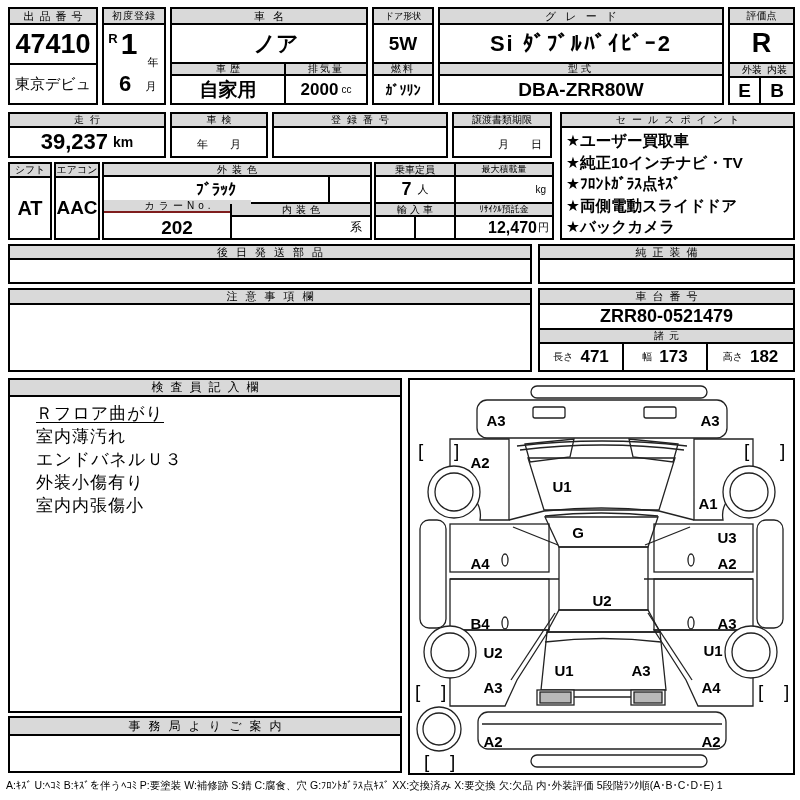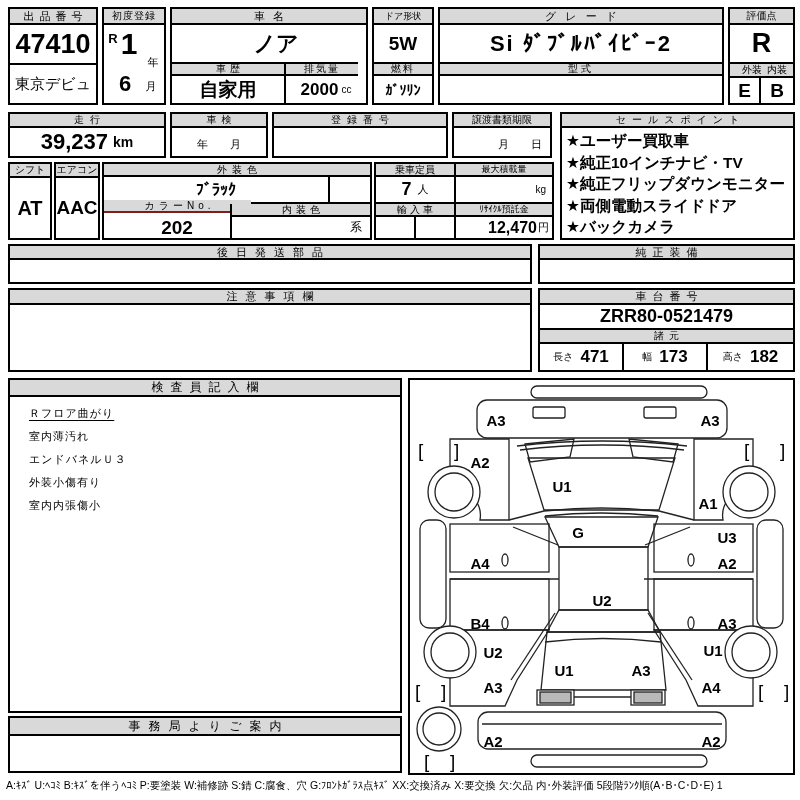--- a/index.html
+++ b/index.html
@@ -3,21 +3,21 @@
 <meta charset="utf-8">
 <style>
 *{margin:0;padding:0;box-sizing:border-box}
 html,body{width:800px;height:800px;background:#fff;font-family:"Liberation Sans","DejaVu Sans",sans-serif;color:#000;position:relative;overflow:hidden}
 .tbl{position:absolute;border:2px solid #000;background:#fff}
 .hd{position:absolute;background:#d9d9d9;border-bottom:2px solid #000;display:flex;align-items:center;justify-content:center;font-size:11px;white-space:nowrap;overflow:hidden}
 .cell{position:absolute;display:flex;align-items:center;justify-content:center;white-space:nowrap;overflow:hidden}
 .b{font-weight:bold}
 .bL{border-left:2px solid #000}.bR{border-right:2px solid #000}.bT{border-top:2px solid #000}.bB{border-bottom:2px solid #000}
 .right{justify-content:flex-end}
-.notes{position:absolute;left:0;top:17px;right:0;bottom:0;padding:5px 19px;font-size:11px;line-height:23px;letter-spacing:1px}
+.notes{position:absolute;left:0;top:17px;right:0;bottom:0;padding:5px 26px;font-size:17px;line-height:23px;letter-spacing:1px}
 .notes div:first-child{text-decoration:underline;text-underline-offset:3px}
 .sales-list{position:absolute;left:0;top:14px;right:0;bottom:0;padding:2px 4px}
 .sales-list div{font-size:15.5px;font-weight:bold;line-height:21.5px;white-space:nowrap}
 .legend{position:absolute;left:6px;top:779px;width:792px;font-size:10.5px;white-space:nowrap;overflow:hidden}
 svg text{font-family:"Liberation Sans","DejaVu Sans",sans-serif}
 </style>
 </head>
 <body>
 
 <div class="tbl" style="left:8px;top:7px;width:90px;height:98px">
@@ -32,39 +32,40 @@
   <div class="cell b" style="left:14px;top:18px;width:22px;height:34px;font-size:30px">1</div>
   <div class="cell" style="right:4px;top:47px;width:14px;height:13px;font-size:11px">年</div>
   <div class="cell b" style="left:12px;top:62px;width:18px;height:26px;font-size:22px">6</div>
   <div class="cell" style="right:6px;top:71px;width:14px;height:13px;font-size:11px">月</div>
 </div>
 
 <div class="tbl" style="left:170px;top:7px;width:198px;height:98px">
   <div class="hd" style="left:0;top:0;width:194px;height:16px;letter-spacing:8px;text-indent:8px">車名</div>
   <div class="cell b" style="left:0;top:16px;width:208px;height:37px;font-size:22px">ノア</div>
   <div class="hd bT" style="left:0;top:53px;width:114px;height:14px;font-size:10px;letter-spacing:4px;text-indent:4px;border-right:2px solid #000">車歴</div>
-  <div class="hd bT" style="left:114px;top:53px;width:72px;height:14px;font-size:10px;letter-spacing:2px">排気量</div>
+  <div class="hd bT" style="left:114px;top:53px;width:80px;height:14px;font-size:10px;letter-spacing:2px">排気量</div>
   <div class="cell b bR" style="left:0;top:67px;width:114px;height:27px;font-size:19px">自家用</div>
   <div class="cell" style="left:114px;top:67px;width:80px;height:27px;gap:3px">
     <span class="b" style="font-size:17px">2000</span>
     <span style="font-size:10px">cc</span>
   </div>
 </div>
 
 <div class="tbl" style="left:372px;top:7px;width:62px;height:98px">
   <div class="hd" style="left:0;top:0;width:58px;height:16px;font-size:9px">ドア形状</div>
   <div class="cell b" style="left:0;top:16px;width:58px;height:37px;font-size:19px">5W</div>
   <div class="hd bT" style="left:0;top:53px;width:58px;height:14px;font-size:10px;letter-spacing:2px">燃料</div>
   <div class="cell b" style="left:0;top:67px;width:58px;height:27px;font-size:14px">ｶﾞｿﾘﾝ</div>
 </div>
 
 <div class="tbl" style="left:438px;top:7px;width:286px;height:98px">
   <div class="hd" style="left:0;top:0;width:282px;height:16px;letter-spacing:9px;text-indent:9px">グレード</div>
   <div class="cell b" style="left:0;top:16px;width:282px;height:37px;font-size:22px;letter-spacing:2px">Si ﾀﾞﾌﾞﾙﾊﾞｲﾋﾞｰ2</div>
   <div class="hd bT" style="left:0;top:53px;width:282px;height:14px;font-size:10px;letter-spacing:3px">型式</div>
+  <div class="cell b" style="left:0;top:67px;width:282px;height:27px;font-size:19px">DBA-ZRR80W</div>
 </div>
 
 <div class="tbl" style="left:728px;top:7px;width:67px;height:98px">
   <div class="hd" style="left:0;top:0;width:63px;height:16px;font-size:10px">評価点</div>
   <div class="cell b" style="left:0;top:16px;width:63px;height:37px;font-size:27px">R</div>
   <div class="hd bT bR" style="left:0;top:53px;width:46px;height:16px;font-size:10px">外装</div>
   <div class="hd bT" style="left:31px;top:53px;width:32px;height:16px;font-size:10px">内装</div>
   <div class="cell b bR" style="left:0;top:69px;width:31px;height:25px;font-size:19px">E</div>
   <div class="cell b" style="left:31px;top:69px;width:32px;height:25px;font-size:19px">B</div>
 </div>
@@ -128,21 +129,21 @@
     <span class="b" style="font-size:16px">12,470</span>
     <span style="font-size:11px">円</span>
   </div>
 </div>
 
 <div class="tbl" style="left:560px;top:112px;width:235px;height:128px">
   <div class="hd" style="left:0;top:0;width:231px;height:14px;font-size:10px;letter-spacing:6px;text-indent:6px">セールスポイント</div>
   <div class="sales-list">
     <div>★ユーザー買取車</div>
     <div>★純正10インチナビ・TV</div>
-    <div>★純正フリップダウンモニター</div>
+    <div>★ﾌﾛﾝﾄｶﾞﾗｽ点ｷｽﾞ</div>
     <div>★両側電動スライドドア</div>
     <div>★バックカメラ</div>
   </div>
 </div>
 
 <div class="tbl" style="left:8px;top:244px;width:524px;height:40px">
   <div class="hd" style="left:0;top:0;width:520px;height:14px;font-size:11px;letter-spacing:8px;text-indent:8px">後日発送部品</div>
 </div>
 
 <div class="tbl" style="left:538px;top:244px;width:257px;height:40px">

